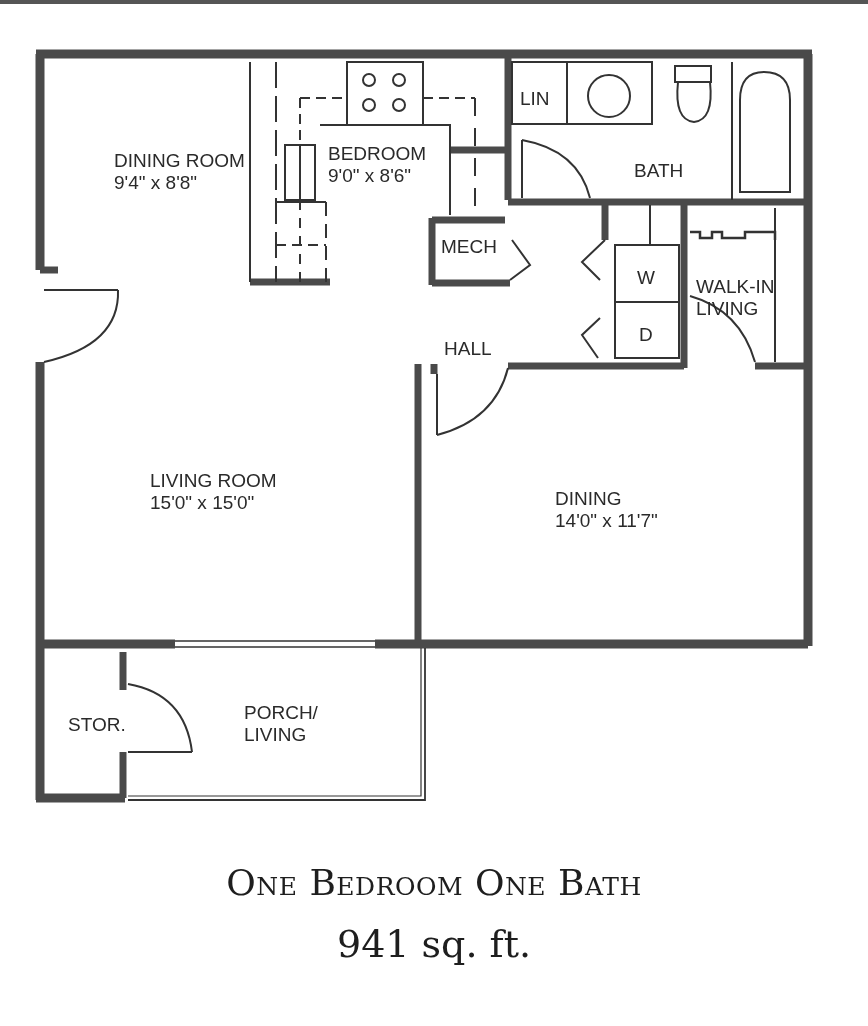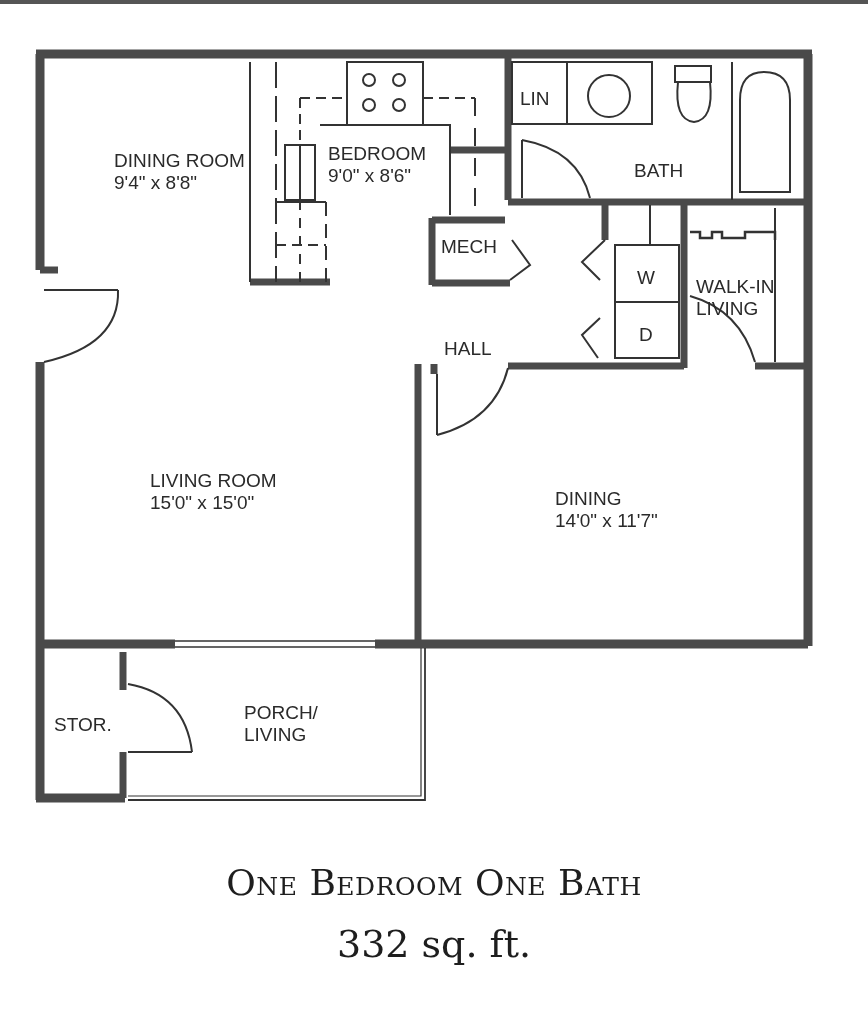--- a/index.html
+++ b/index.html
@@ -126,20 +126,20 @@
 </div>
 <div class="lbl" style="left:444px; top:318px;margin-top:20px;">HALL</div>
 <div class="lbl" style="left:150px; top:470px;">
   <div>LIVING ROOM</div>
   <div>15'0" x 15'0"</div>
 </div>
 <div class="lbl" style="left:555px; top:488px;">
   <div>DINING</div>
   <div>14'0" x 11'7"</div>
 </div>
-<div class="lbl" style="left:54px; top:714px;">STOR.</div>
+<div class="lbl" style="left:68px; top:714px;">STOR.</div>
 <div class="lbl" style="left:244px; top:702px;">
   <div>PORCH/</div>
   <div>LIVING</div>
 </div>
 
 <div class="title title1">One Bedroom One Bath</div>
-<div class="title title2">332 sq. ft.</div>
+<div class="title title2">941 sq. ft.</div>
 
 </body></html>

